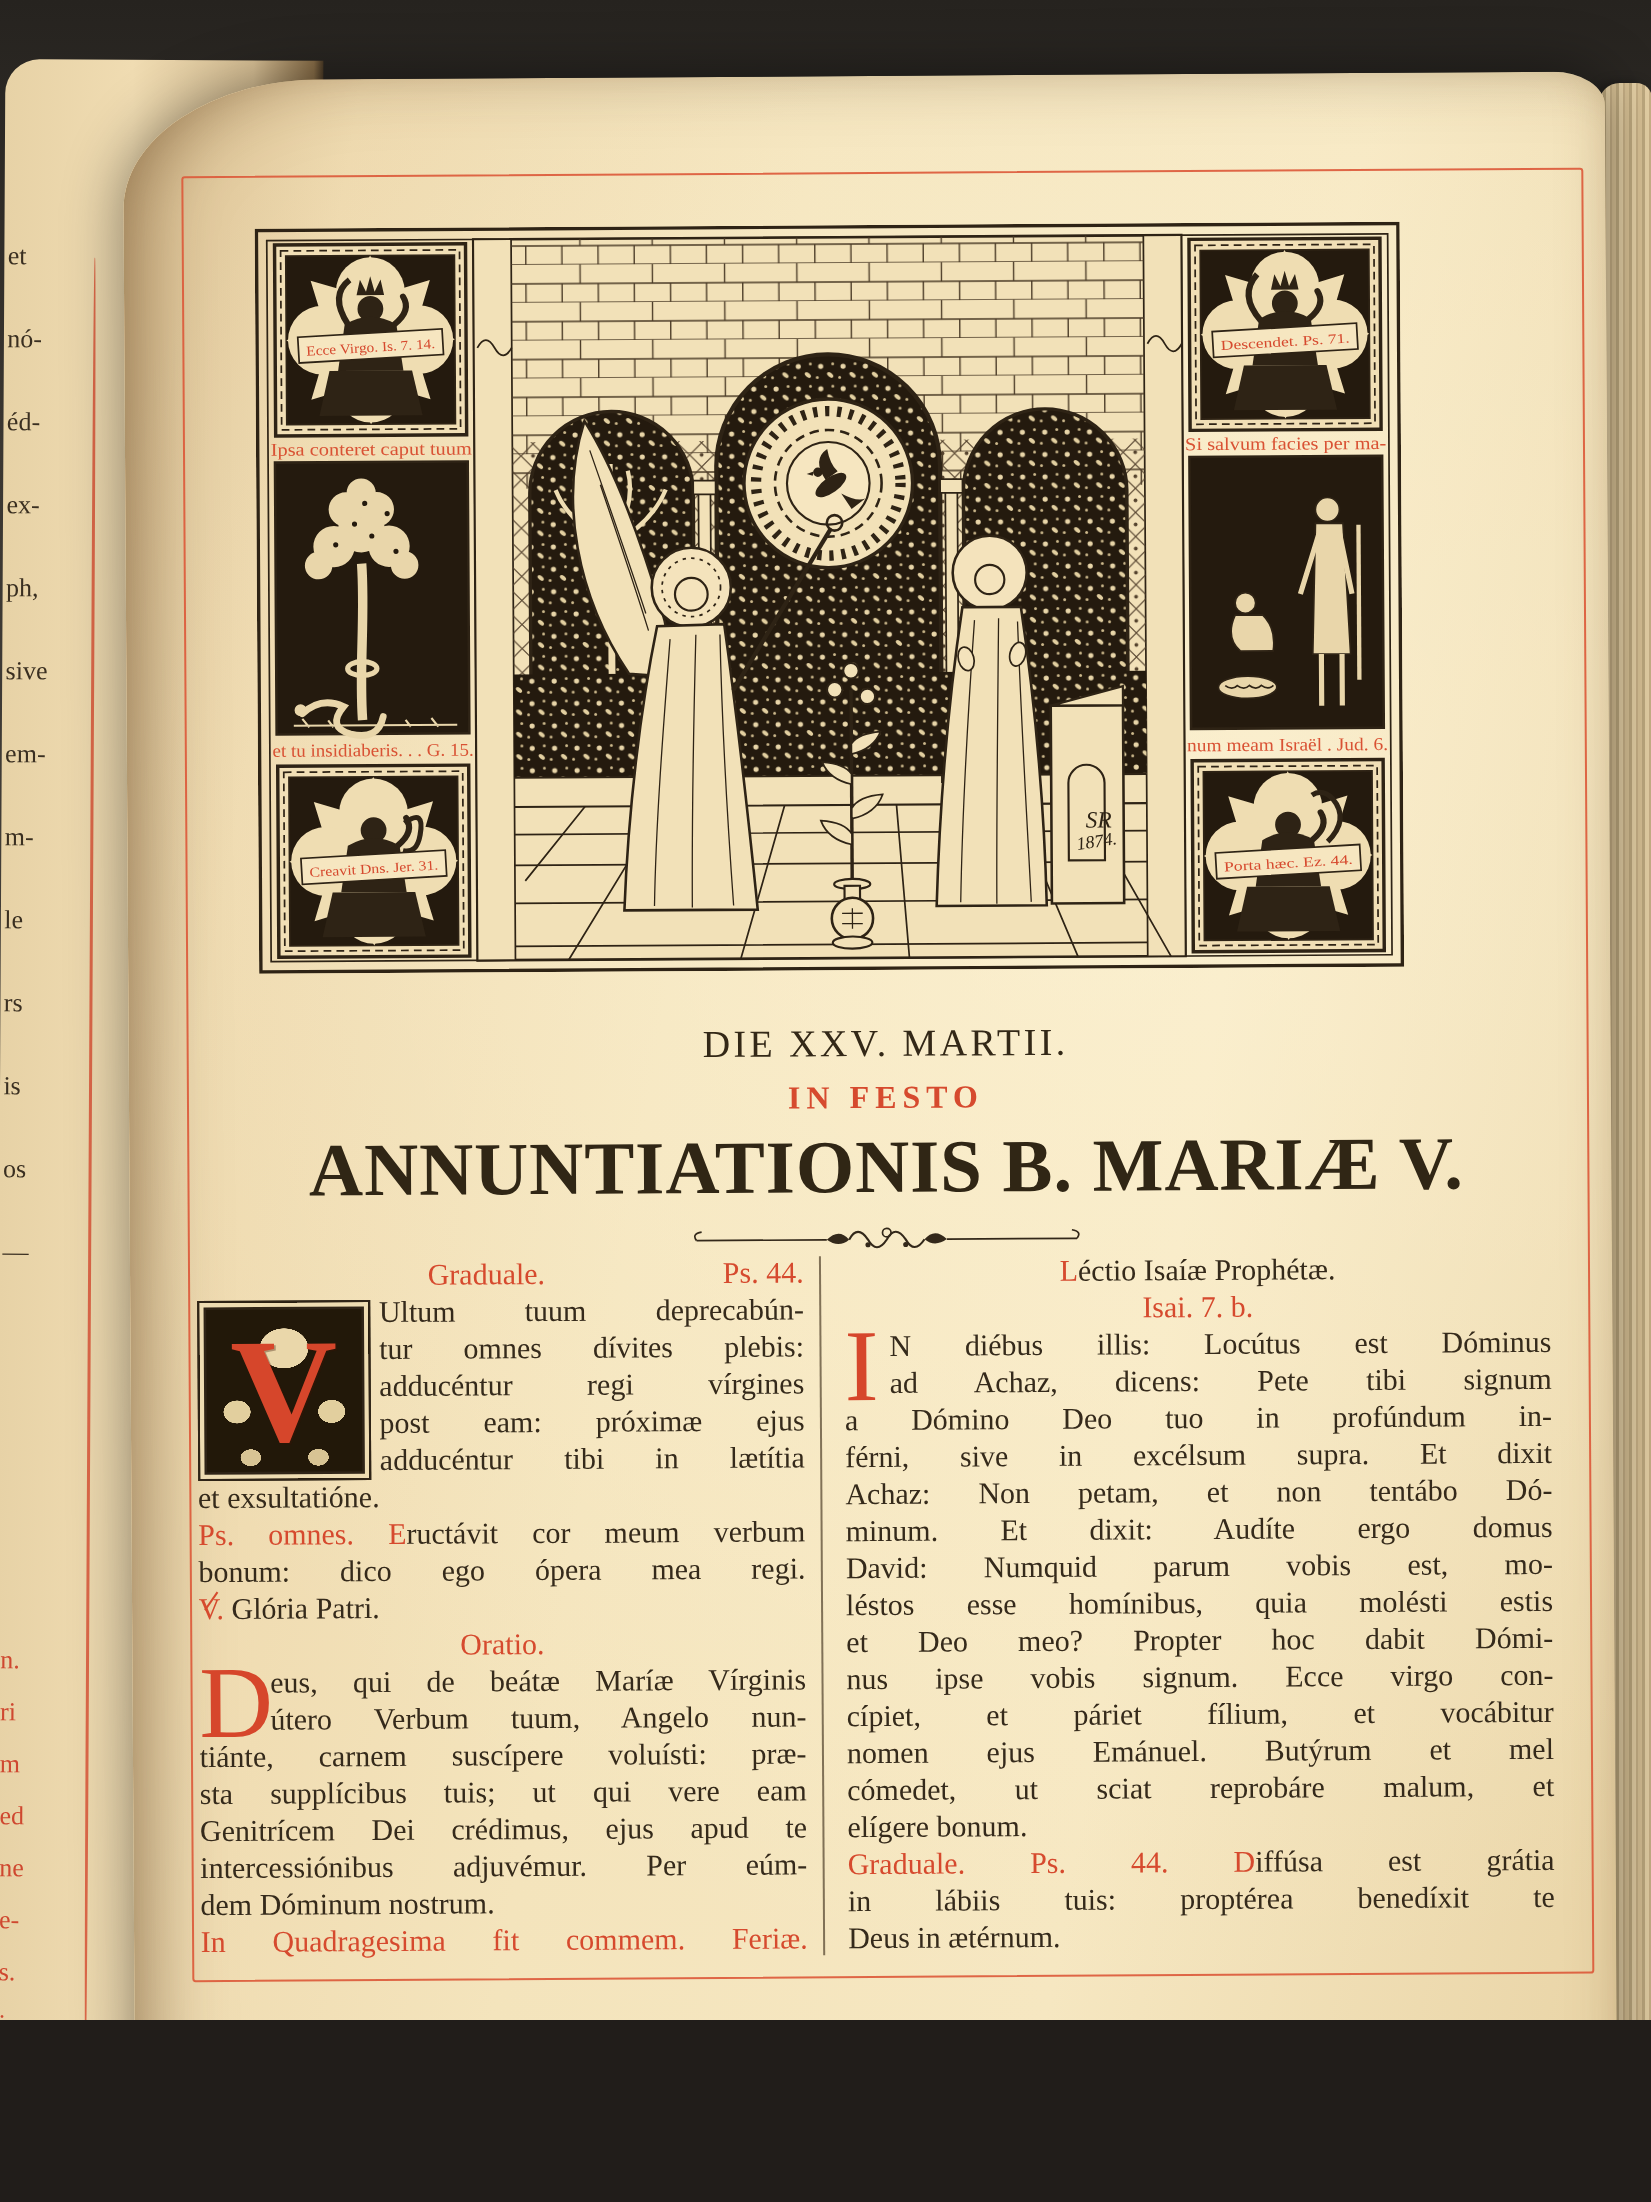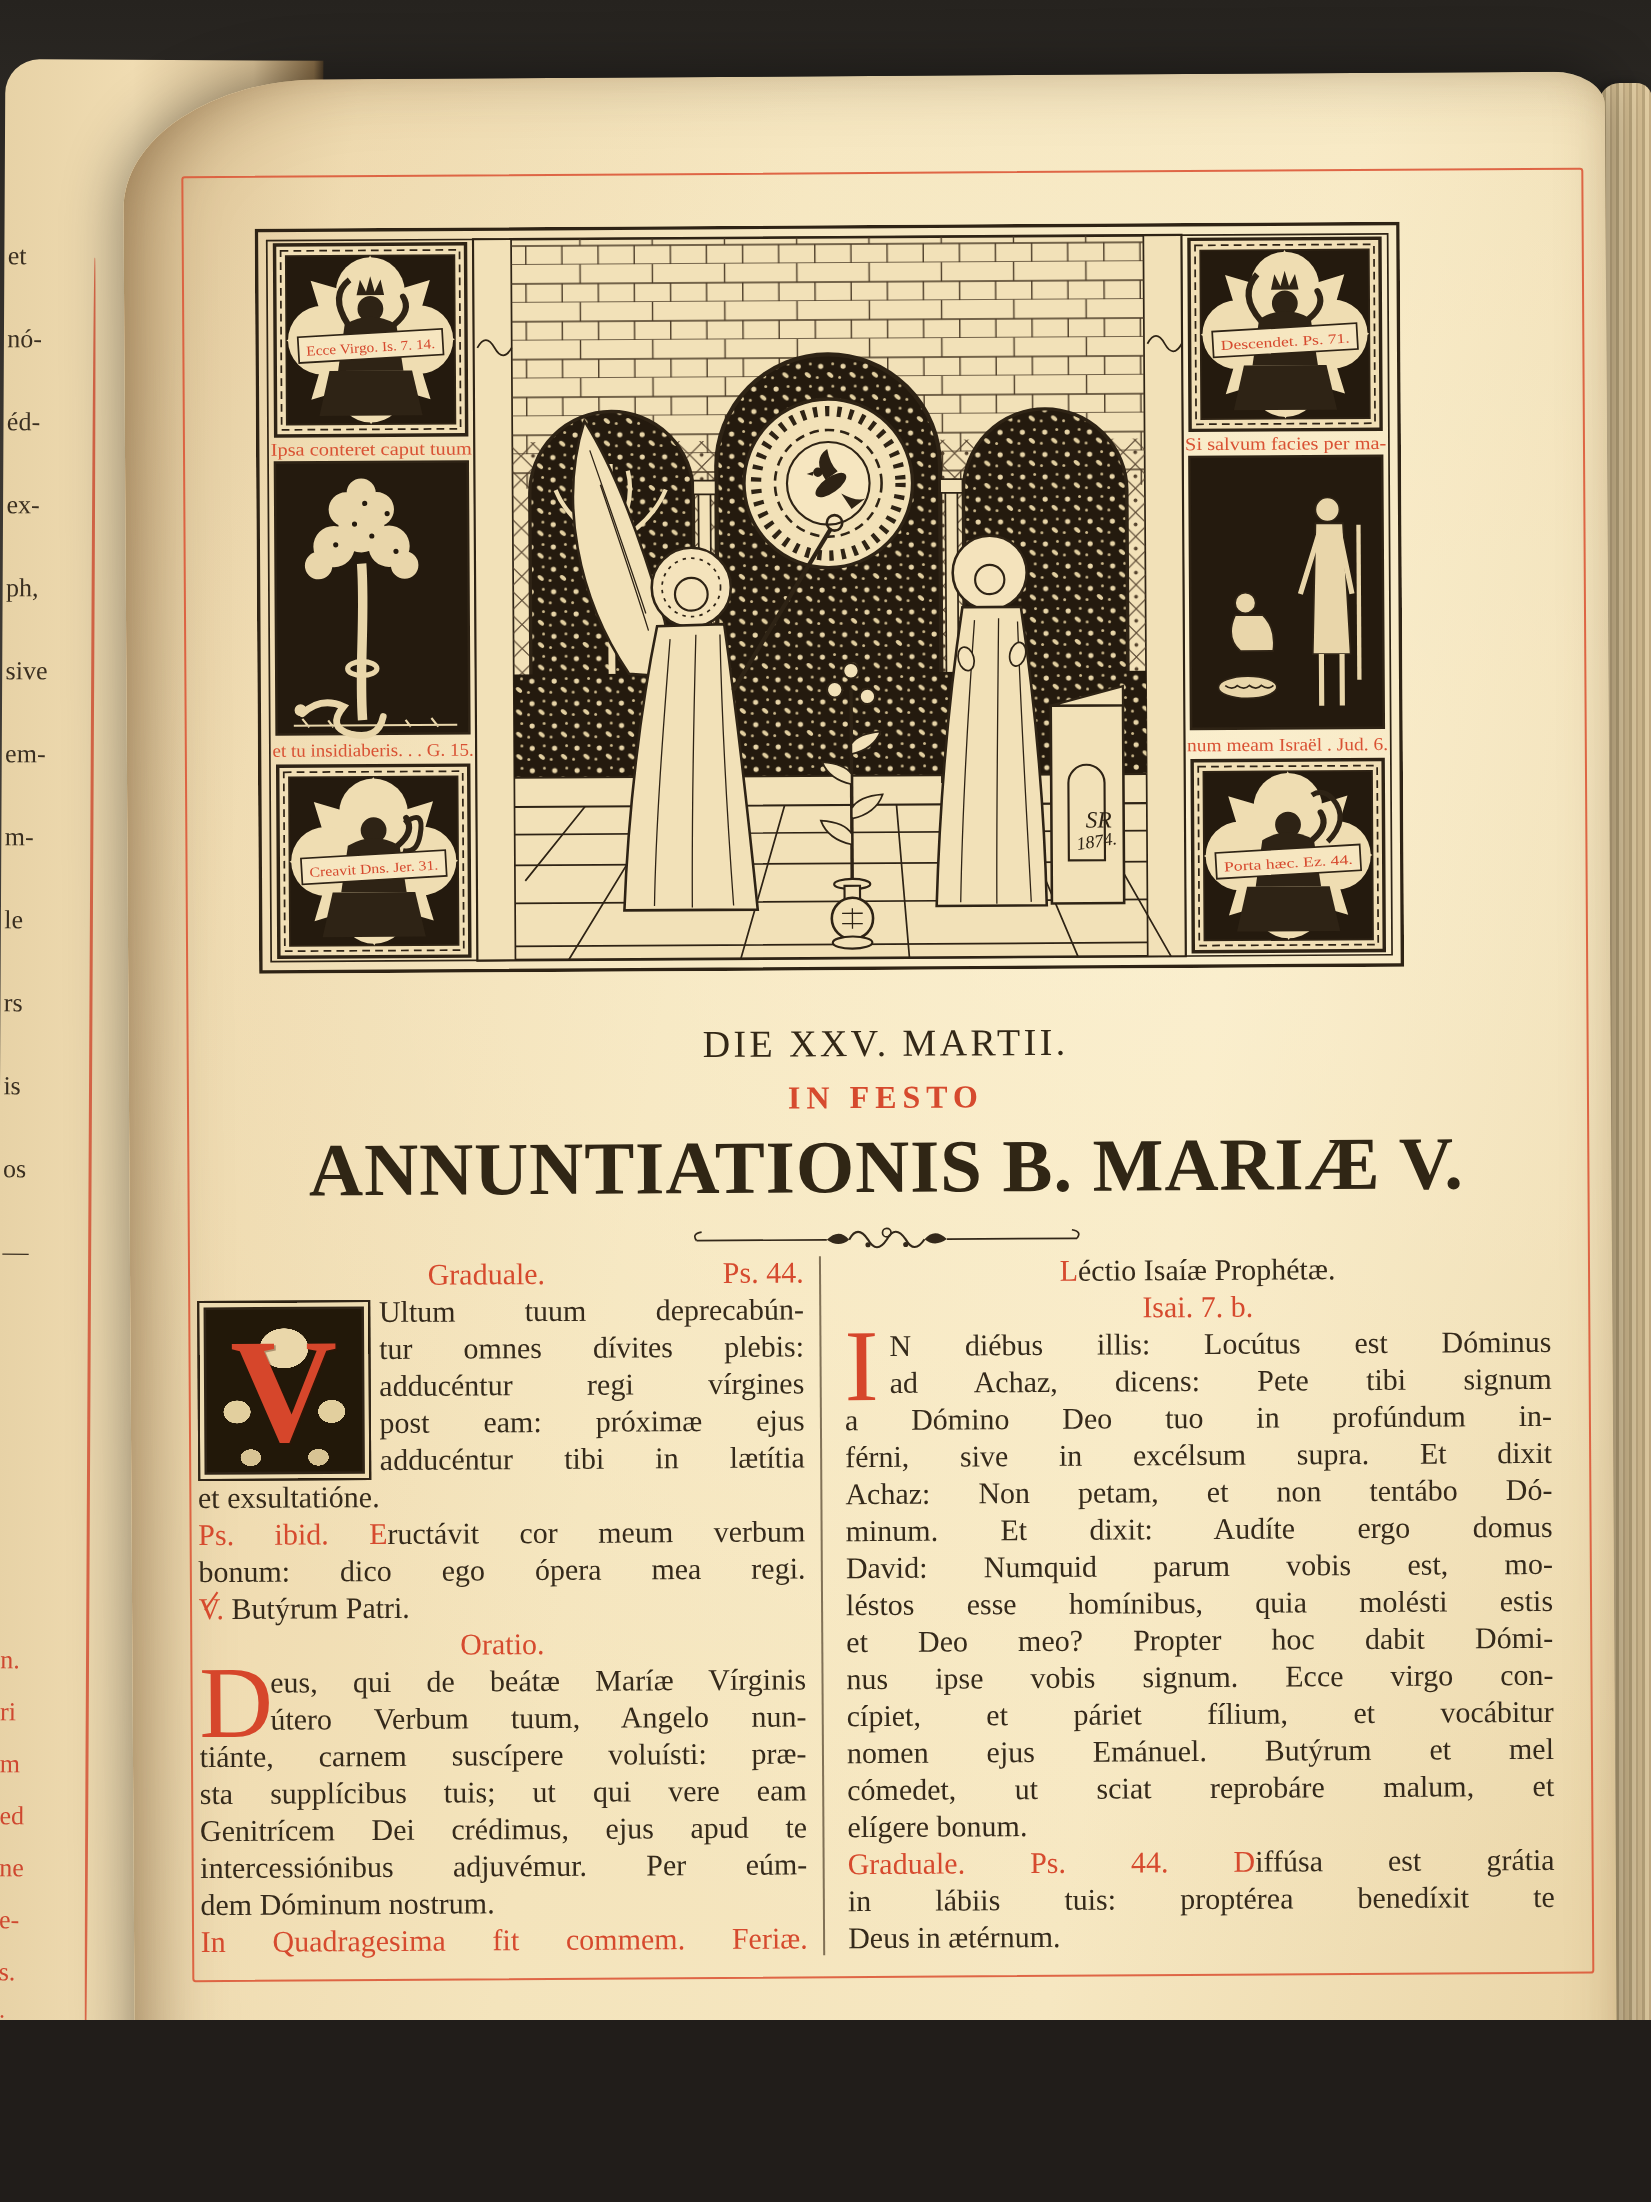--- a/index.html
+++ b/index.html
@@ -371,26 +371,26 @@
           <div class="v-indent jlines">
               <div class="l">Ultum tuum deprecabún-</div>
               <div class="l">tur omnes dívites plebis:</div>
               <div class="l">adducéntur regi vírgines</div>
               <div class="l">post eam: próximæ ejus</div>
               <div class="l">adducéntur tibi in lætítia</div>
             </div>
           <div class="lastline">et exsultatióne.</div>
         </div>
         <div class="jline">
-          <span class="red">Ps. ibid.</span>
+          <span class="red">Ps. omnes.</span>
           <span class="red">E</span><span>ructávit cor meum verbum</span>
         </div>
         <div class="jline">bonum: dico ego ópera mea regi.</div>
         <div>
-          <span class="red vers">V.</span><span> Butýrum Patri.</span>
+          <span class="red vers">V.</span><span> Glória Patri.</span>
         </div>
         <div class="c red">Oratio.</div>
         <div class="para">
           <span class="bigcap">D</span>
           <div class="d-indent jlines">
               <div class="l">eus, qui de beátæ Maríæ Vírginis</div>
               <div class="l">útero Verbum tuum, Angelo nun-</div>
             </div>
           <div class="jlines">
               <div class="l">tiánte, carnem suscípere voluísti: præ-</div>

